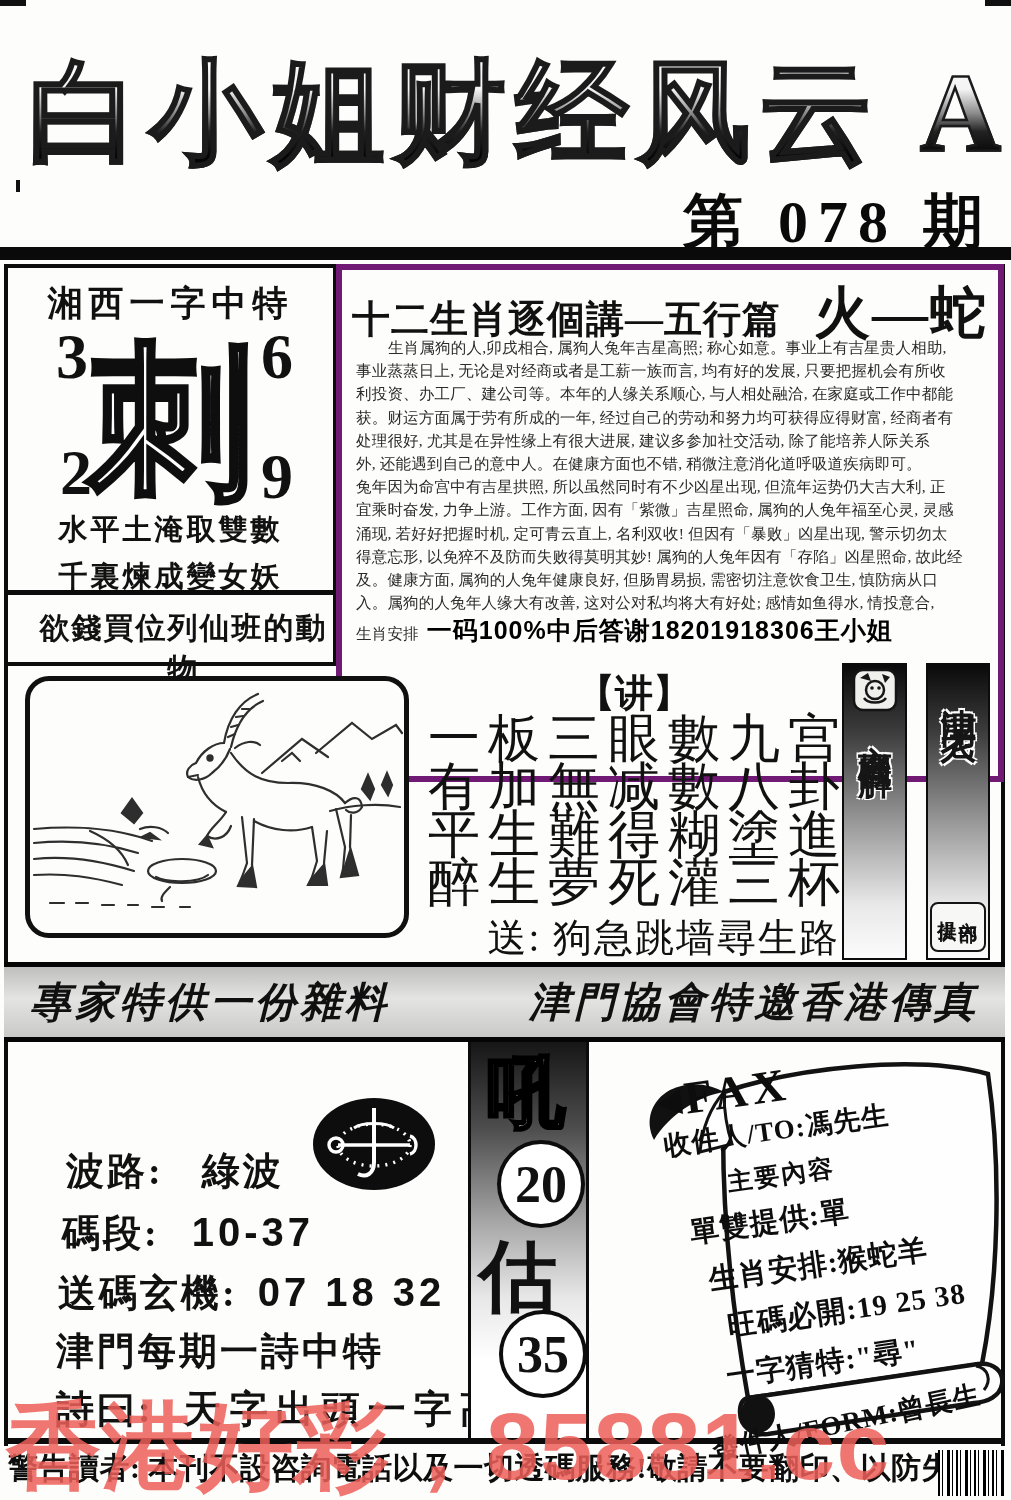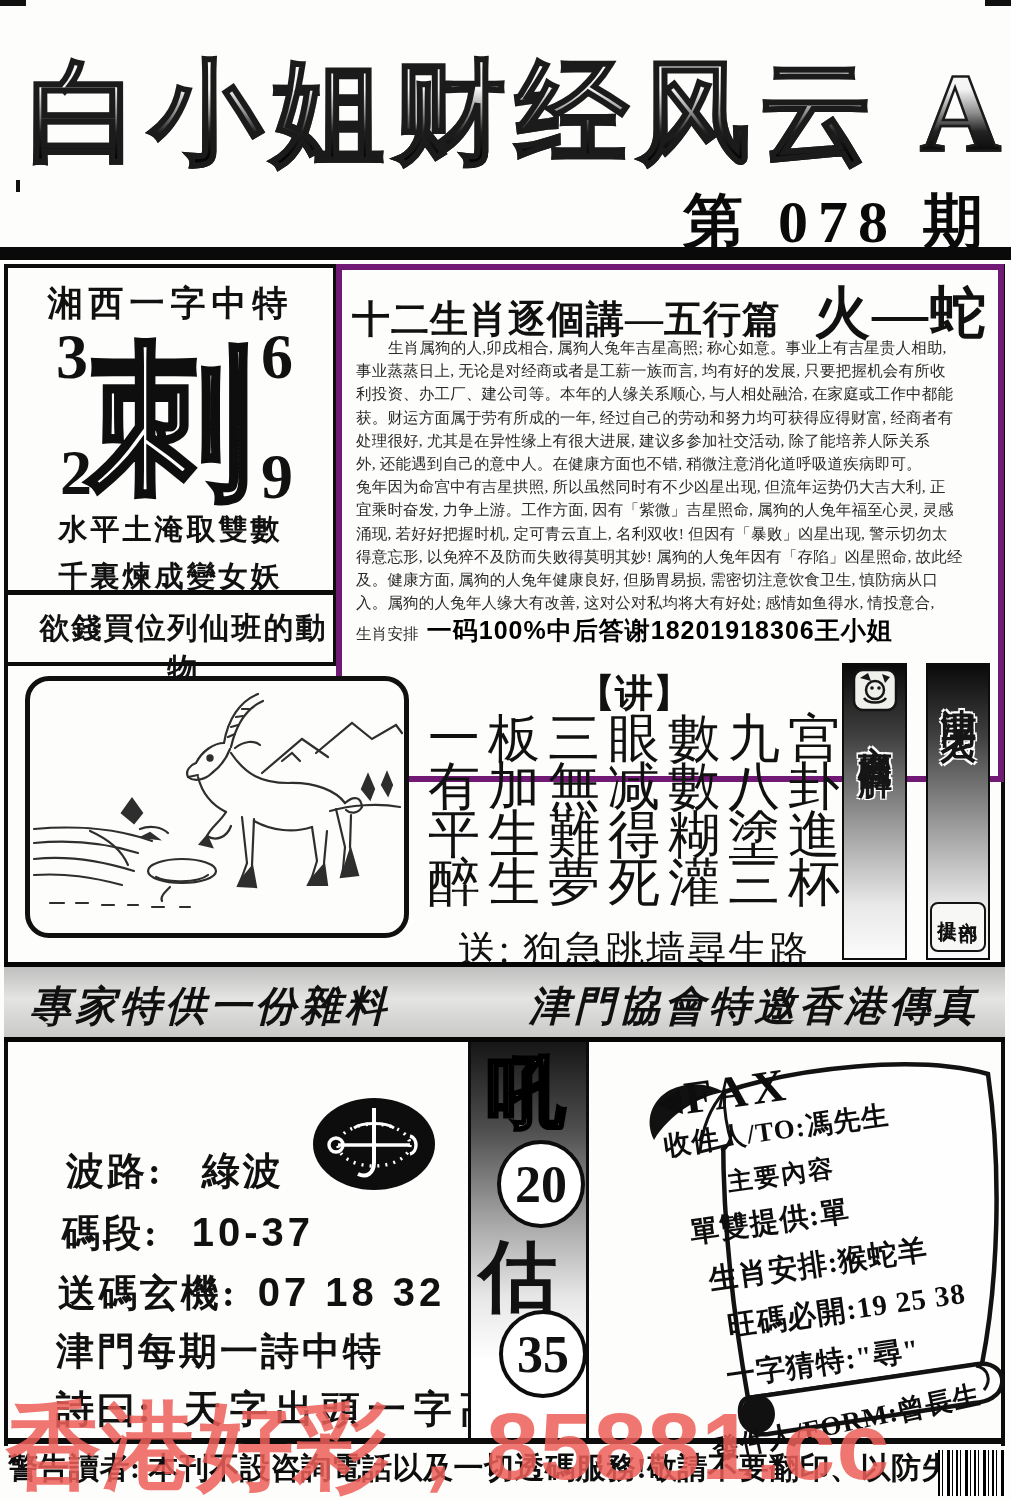--- a/index.html
+++ b/index.html
@@ -68,21 +68,21 @@
   .zp-hotline { font-family:"Liberation Sans", sans-serif; font-size:25px; font-weight:bold; color:#000; letter-spacing:1px; }
 
   
   .goat-box {
     left:25px; top:676px; width:384px; height:262px;
     border:5px solid #101010; border-radius:24px; background:#fdfdfc;
   }
   .poem-panel { left:428px; top:668px; width:412px; text-align:center; }
   .poem-title { font-size:38px; font-weight:bold; }
   .poem-line { font-size:52px; line-height:48px; letter-spacing:8px; white-space:nowrap;font-family:Liberation Mono, monospace; }
-  .poem-gift { margin-top:12px; font-size:39px; letter-spacing:2px; white-space:nowrap; }
+  .poem-gift { font-size:39px; letter-spacing:2px; white-space:nowrap;text-align:right; }
 
   .vstrip {
     top:663px; height:297px; border:2px solid #0c0c0c;
     background:linear-gradient(180deg,#0a0a0a 0%,#3f3f3f 24%,#9c9c9c 55%,#e9e9e9 82%,#fbfbfb 100%);
     display:flex; flex-direction:column; align-items:center;
   }
   .vstrip-a { left:842px; width:65px; }
   .vstrip-b { left:926px; width:64px; }
   .vtext {
     writing-mode:vertical-rl; text-orientation:upright;
@@ -96,21 +96,21 @@
     border:2.5px solid #141414; border-radius:8px; background:#f7f7f6;
     display:flex; justify-content:center; gap:2px; padding-top:2px;
   }
   .provide-col { writing-mode:vertical-rl; text-orientation:upright; font-size:19px; font-weight:bold; line-height:1; letter-spacing:2px; }
 
   
   .strip-banner {
     left:4px; top:962px; width:1001px; height:80px;
     border-top:5px solid #050505; border-bottom:5px solid #050505;
     background:linear-gradient(180deg,#bfbfbf,#e4e4e2 45%,#c9c9c7);
-    display:flex; align-items:flex-start; justify-content:space-between;
+    display:flex; align-items:center; justify-content:space-between;
     padding:12px 26px;
   }
   .strip-text { font-size:41px; font-weight:bold; font-style:italic; letter-spacing:4px; white-space:nowrap; color:#101010; }
 
   
   .info-row { white-space:nowrap; font-weight:bold; }
   .info-label { font-size:38px; letter-spacing:3px; }
   .info-value { font-size:38px; letter-spacing:3px; }
   .info-value.num { font-family:"Liberation Sans", sans-serif; font-weight:bold; font-size:40px; letter-spacing:4px; }
 

